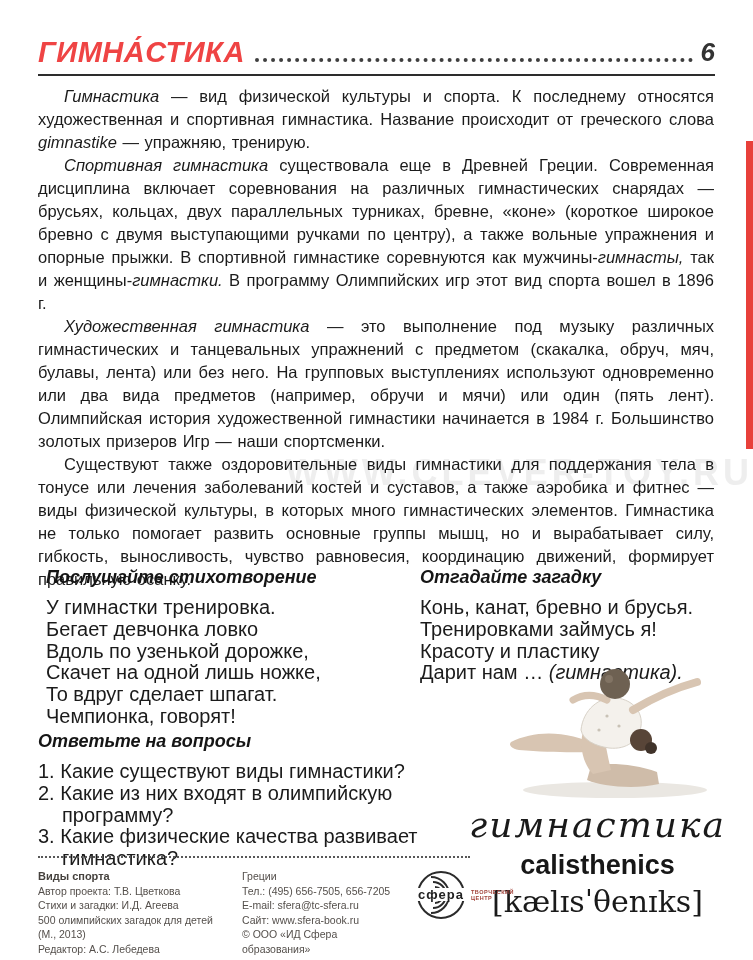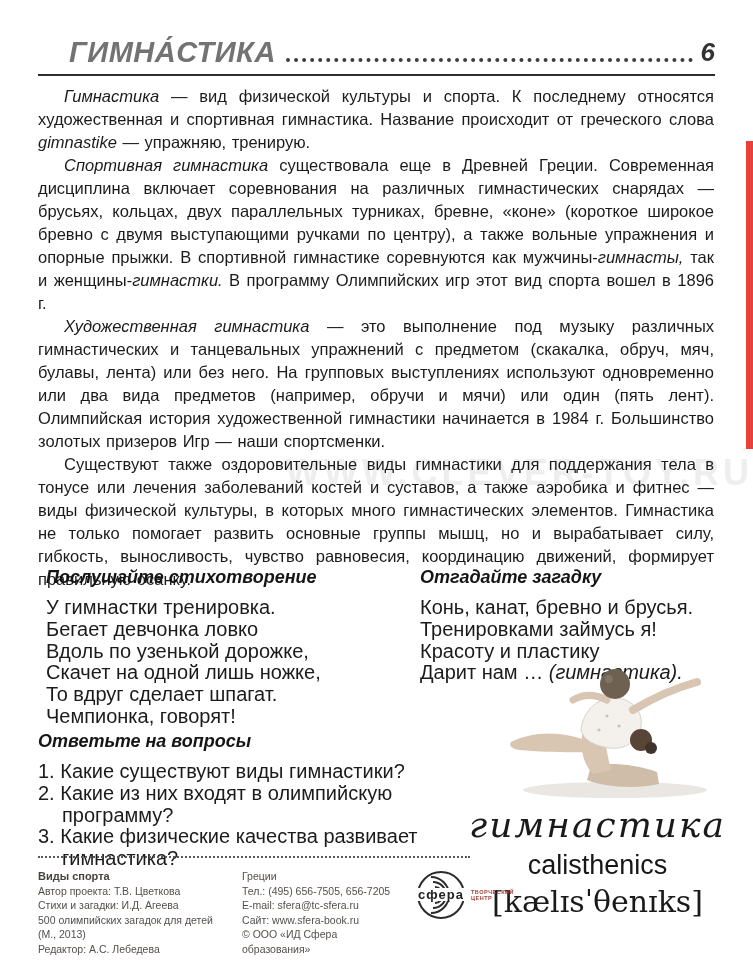--- a/index.html
+++ b/index.html
@@ -13,21 +13,21 @@
 
   
   .watermark{
     position:absolute;left:0;top:452px;width:100%;
     text-align:right;font-weight:bold;font-size:36px;letter-spacing:4px;
     color:rgba(150,150,150,0.16);white-space:nowrap;pointer-events:none;
   }
 
   
   .hdr{position:absolute;left:38px;top:36px;width:677px;display:flex;align-items:flex-end;}
-  .title{font-size:29px;font-weight:bold;font-style:italic;letter-spacing:.5px;color:#737373;white-space:nowrap;margin-left:31px;}
+  .title{font-size:29px;font-weight:bold;font-style:italic;letter-spacing:.5px;color:#ef4444;white-space:nowrap;}
   .leader{flex:1;border-bottom:4px dotted #3f3f3f;margin:0 8px 7px 10px;height:1px;}
   .pnum{font-size:26px;font-weight:bold;font-style:italic;color:#333;padding-bottom:1px;}
   .hrule{position:absolute;left:38px;top:74px;width:677px;border-top:2px solid #2d2d2d;}
 
   
   .bodytext{position:absolute;left:38px;top:85px;width:676px;
     font-size:16.5px;line-height:23px;text-align:justify;word-spacing:1px;}
   .bodytext p{margin:0;text-indent:26px;}
   .bodytext i{font-style:italic;}
 
@@ -38,21 +38,21 @@
   .vline{font-size:20px;line-height:21.8px;}
   .questions-block{position:absolute;left:38px;top:731px;width:425px;}
   .q-item{font-size:20px;line-height:21.8px;padding-left:24px;text-indent:-24px;}
 
   
   .photo{position:absolute;left:495px;top:668px;width:250px;height:135px;}
 
   
   .vocab{position:absolute;left:450px;top:804px;width:295px;text-align:center;}
   .v-cursive{font-family:"DejaVu Serif",serif;font-style:italic;font-size:36px;letter-spacing:2px;color:#1a1a1a;}
-  .v-eng{font-size:27px;font-weight:normal;margin-top:5px;color:#171717;}
+  .v-eng{font-size:27px;font-weight:bold;margin-top:5px;color:#171717;}
   .v-ipa{font-family:"DejaVu Serif",serif;font-size:30px;margin-top:3px;color:#1a1a1a;}
 
   
   .dotline{position:absolute;left:38px;top:856px;width:432px;border-top:2.5px dotted #575757;}
   .footer{position:absolute;left:38px;top:869px;display:flex;align-items:flex-start;
     font-size:10.5px;line-height:14.5px;color:#544f4b;gap:12px;}
   .f-left{width:192px;}
   .f-mid{width:152px;}
   .f-title{font-size:11px;font-weight:bold;color:#46423e;}
   .f-logo{margin-left:8px;display:flex;align-items:center;}

